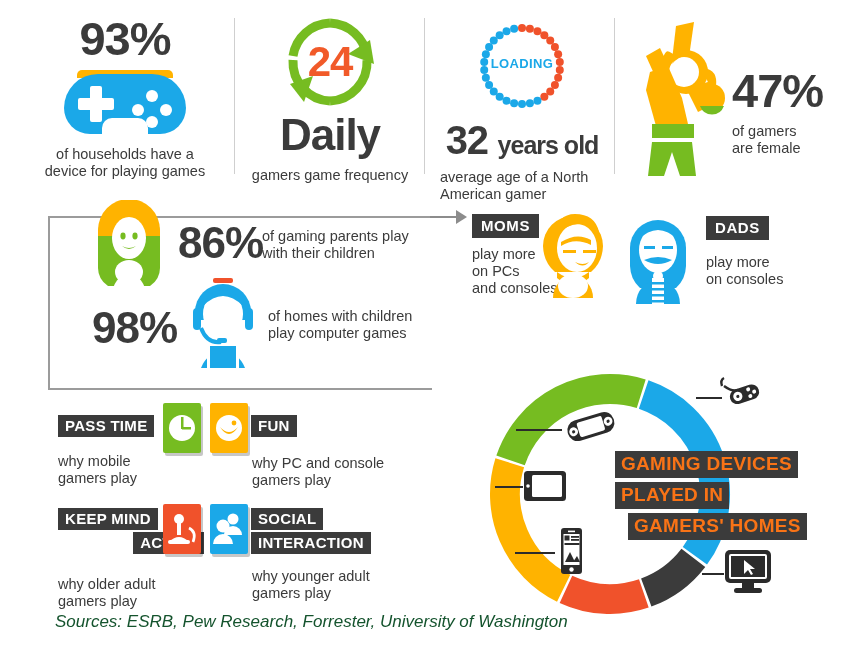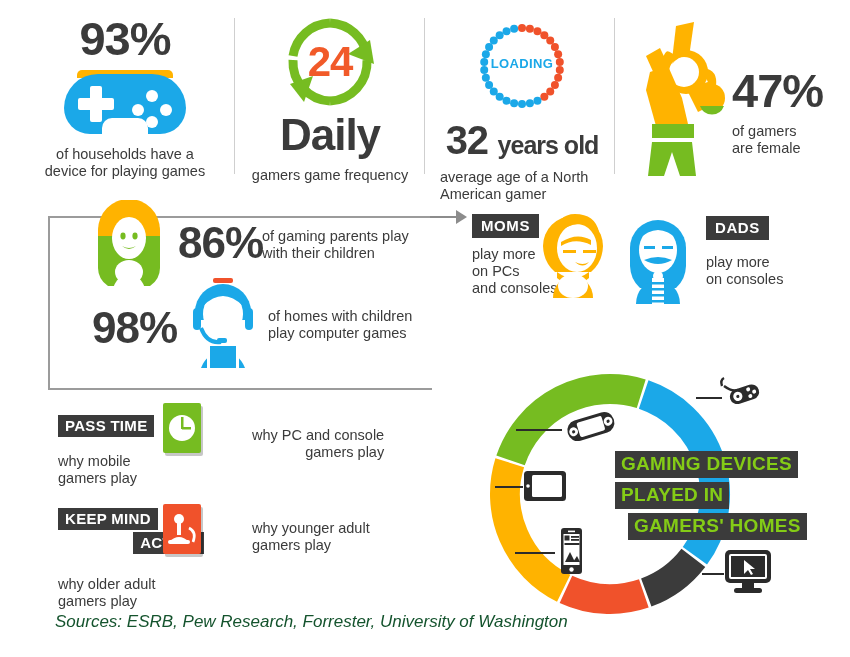--- a/index.html
+++ b/index.html
@@ -94,21 +94,21 @@
   .badge-sub{font-size:14.5px;line-height:17px;color:#3b3b3b;}
 
   
   .chip{
     display:inline-block;background:#3b3b3b;color:#fff;
     font-size:15px;font-weight:bold;padding:3px 9px 4px 9px;letter-spacing:.6px;
   }
 
   
   .donut-title-line{
-    display:inline-block;background:#3b3b3b;color:#84cc16;
+    display:inline-block;background:#3b3b3b;color:#f97316;
     font-size:19px;font-weight:bold;letter-spacing:.3px;
     padding:2px 6px 3px 6px;white-space:nowrap;
   }
   .leader{position:absolute;height:2px;background:#2b2b2b;}
 
   #sources{
     position:absolute;left:55px;top:612px;
     font-size:17px;font-style:italic;color:#14532d;
   }
 </style>
@@ -358,21 +358,31 @@
       </svg>
     </div>
   </div>
   <div class="badge-sub" style="margin-top:16px;">
     <div>why mobile</div>
     <div>gamers play</div>
   </div>
 </div>
 
 <div class="badge" style="left:210px;top:415px;">
-  <div class="badge-sub" style="margin-top:12px;margin-left:42px;text-align:right;">
+  <div style="position:relative;width:210px;height:22px;">
+    <div class="badge-card" style="left:0px;top:-12px;background:#FFB300;">
+      <svg width="38" height="50" viewBox="0 0 38 50" aria-hidden="true">
+        <circle cx="19" cy="25" r="13" fill="#ffffff"></circle>
+        <circle cx="24" cy="20" r="2.4" fill="#FFB300"></circle>
+        <path d="M10 24 q9 10 18 0 q-9 14 -18 0 Z" fill="#FFB300"></path>
+      </svg>
+    </div>
+    <span class="badge-label" style="position:absolute;left:41px;top:0;">FUN</span>
+  </div>
+  <div class="badge-sub" style="margin-top:18px;margin-left:42px;">
     <div>why PC and console</div>
     <div>gamers play</div>
   </div>
 </div>
 
 <div class="badge" style="left:58px;top:508px;">
   <div style="position:relative;width:200px;">
     <div style="text-align:left;">
       <span class="badge-label">KEEP MIND</span>
     </div>
@@ -389,20 +399,32 @@
       </svg>
     </div>
   </div>
   <div class="badge-sub" style="margin-top:22px;">
     <div>why older adult</div>
     <div>gamers play</div>
   </div>
 </div>
 
 <div class="badge" style="left:210px;top:508px;">
+  <div style="position:relative;width:210px;height:48px;">
+    <div class="badge-card" style="left:0px;top:-4px;background:#1BA8E8;">
+      <svg width="38" height="50" viewBox="0 0 38 50" aria-hidden="true">
+        <circle cx="23" cy="15" r="5.5" fill="#ffffff"></circle>
+        <path d="M14 31 a9 9 0 0 1 18 0 Z" fill="#ffffff"></path>
+        <circle cx="13" cy="22" r="6.5" fill="#ffffff"></circle>
+        <path d="M3 40 a10 10 0 0 1 20 0 Z" fill="#ffffff"></path>
+      </svg>
+    </div>
+    <span class="badge-label" style="position:absolute;left:41px;top:0;">SOCIAL</span>
+    <span class="badge-label" style="position:absolute;left:41px;top:24px;">INTERACTION</span>
+  </div>
   <div class="badge-sub" style="margin-top:12px;margin-left:42px;">
     <div>why younger adult</div>
     <div>gamers play</div>
   </div>
 </div>
 
 <div class="abs" style="left:460px;top:358px;width:390px;height:280px;">
   <svg width="300" height="272" viewBox="0 0 300 272" id="donut-svg" aria-hidden="true">
       <path d="M 183.664364011496 36.542920836666966 A 105 105 0 0 1 234.89289343414697 197.791558034885" fill="none" stroke="#1BA8E8" stroke-width="30"></path>
       <path d="M 233.35784968371365 199.84723091965228 A 105 105 0 0 1 186.25631089484614 234.54176738975337" fill="none" stroke="#3b3b3b" stroke-width="30"></path>

